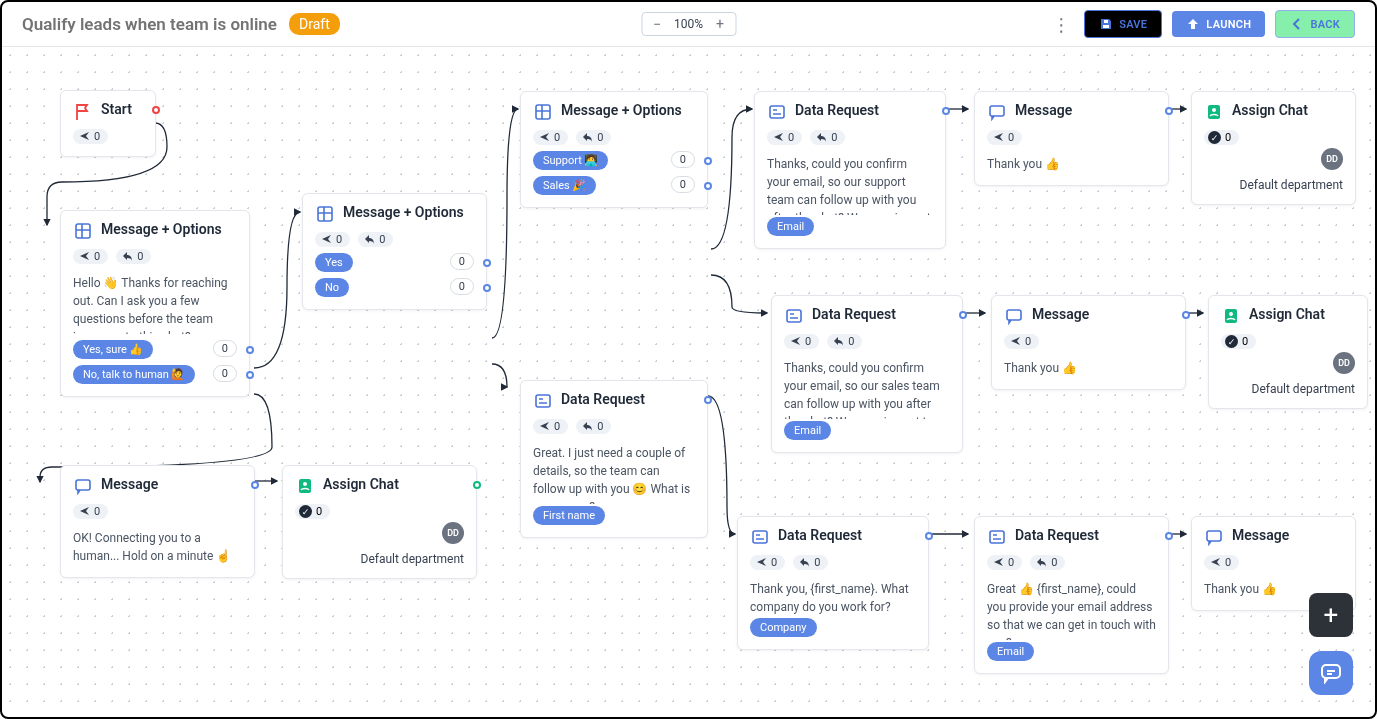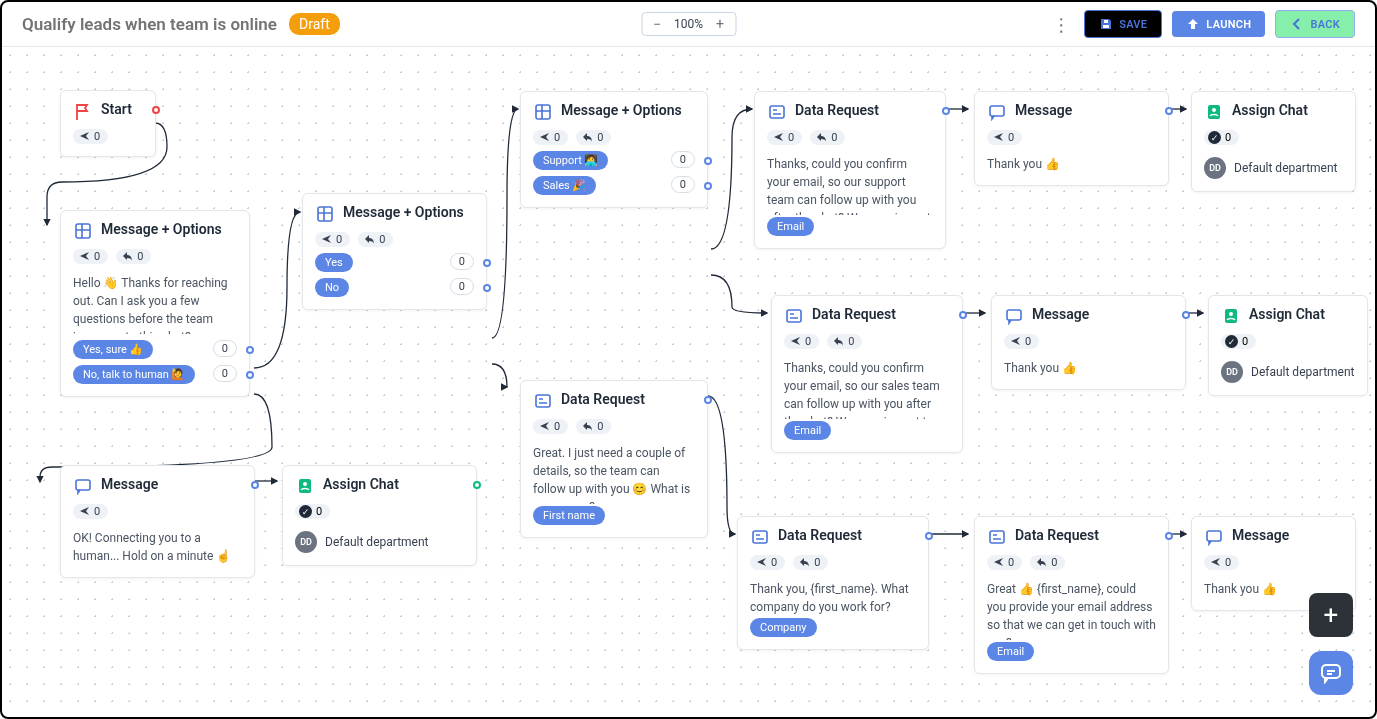--- a/index.html
+++ b/index.html
@@ -95,21 +95,21 @@
   }
   .opt .port, .hdr-port, .assign-port {
     position:absolute; width:8px; height:8px; border-radius:50%;
     border:2px solid #5b86e5; background:#fff;
   }
   .opt .port { right:-17px; top:50%; transform:translateY(-50%);}
   .hdr-port  { right:-5px; top:15px;}
   .hdr-port.red{border-color:#ef4444;}
   .assign-port{ right:-5px; top:15px; border-color:#10b981; background:#fff;}
 
-  .dept { display:flex; align-items:center; gap:8px; margin-top:12px; font-size:12px; color:#374151;}
+  .dept { display:flex; align-items:flex-end; gap:8px; margin-top:3px; font-size:12px; color:#374151;flex-direction:column;}
   .dept .av{width:22px;height:22px;border-radius:50%;background:#6b7280;color:#fff;font-size:9px;font-weight:600;display:flex;align-items:center;justify-content:center;}
   .check-pill{display:flex;align-items:center;gap:4px;background:#eef1f5;border-radius:10px;padding:1px 8px 1px 4px;font-size:11px;}
   .check-pill .c{width:13px;height:13px;border-radius:50%;background:#1f2937;color:#fff;font-size:9px;display:flex;align-items:center;justify-content:center;}
 
   .fab {
     position:absolute; width:44px;height:44px;border-radius:8px;
     display:flex;align-items:center;justify-content:center;font-size:26px;cursor:pointer;
   }
   .fab-add{background:#2d3239;color:#fff; right:22px; bottom:80px;}
   .fab-chat{background:#5b86e5;color:#fff; right:22px; bottom:22px; border-radius:12px;}

